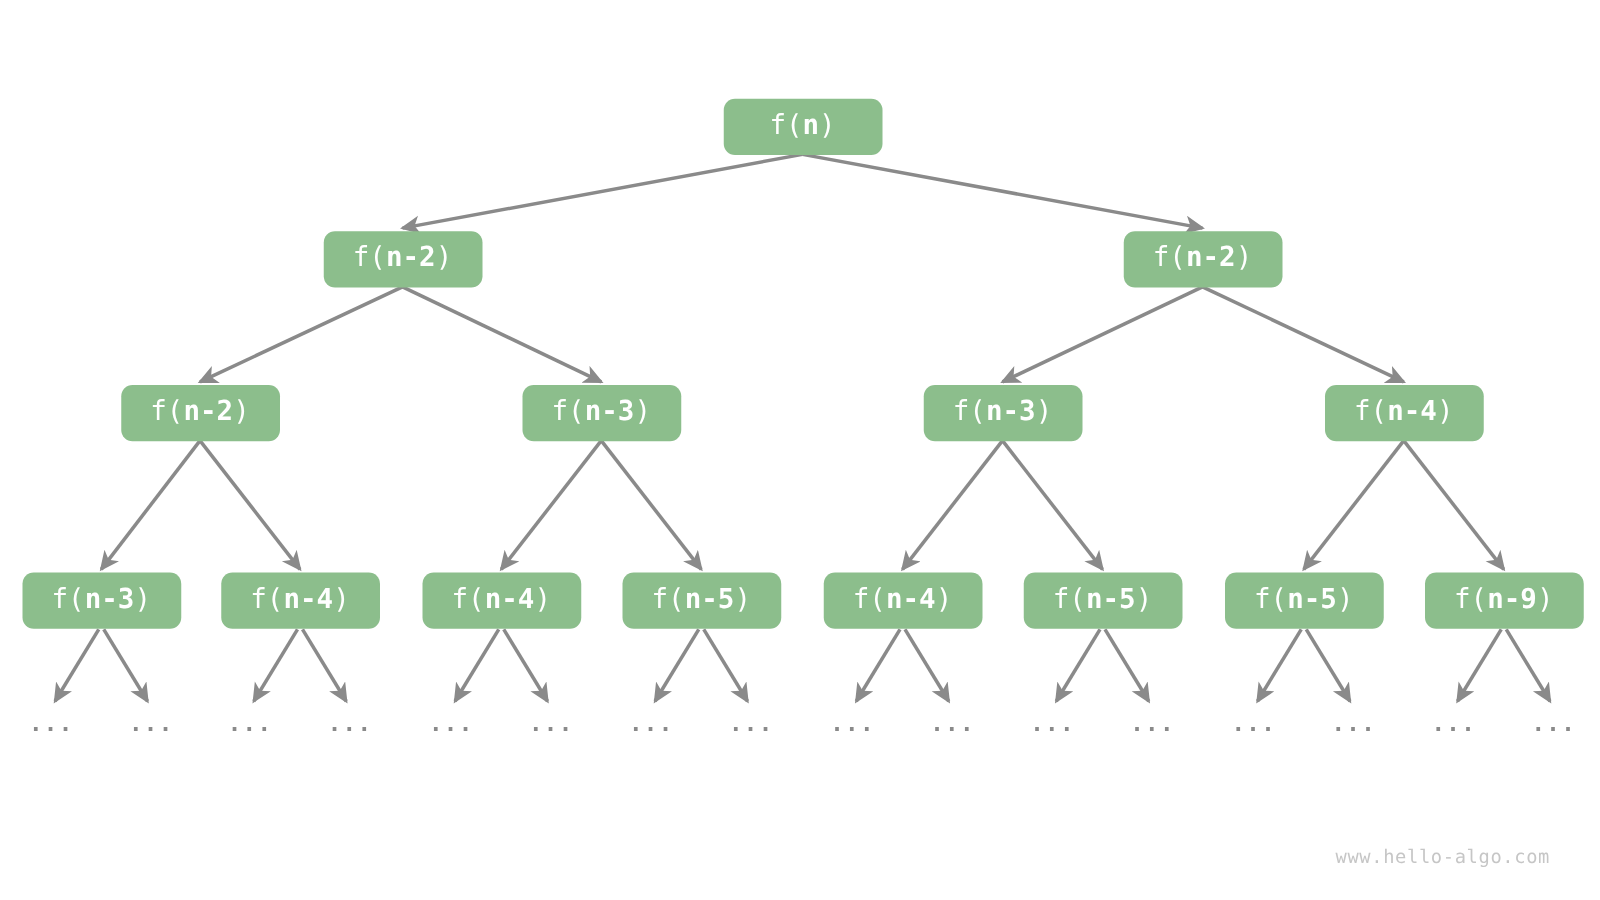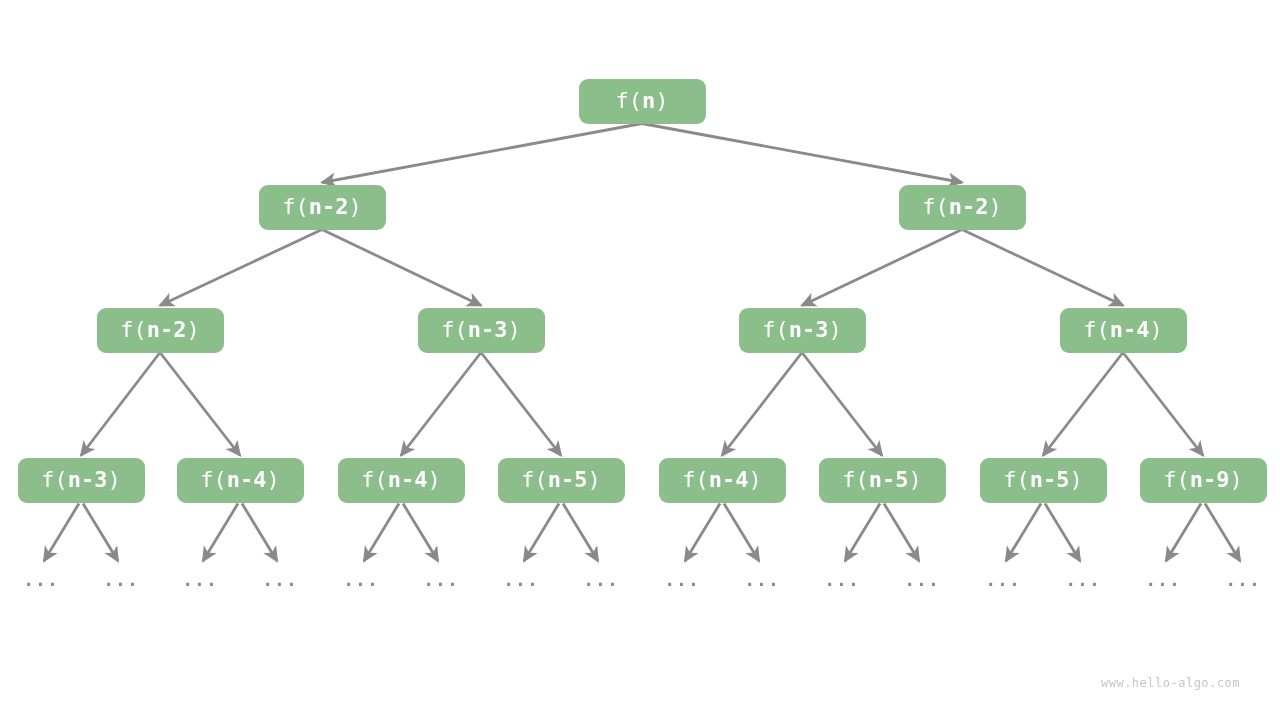--- a/index.html
+++ b/index.html
@@ -41,21 +41,21 @@
     color: var(--dots, #8a8a8a);
     font-size: 18px;
     font-weight: bold;
     letter-spacing: 1px;
     line-height: 1;
   }
   .watermark {
     position: absolute;
     right: 40px; top: 676px;
     color: var(--wm, #c6c6c6);
-    font-size: 12px;
+    font-size: 15px;
     letter-spacing: 0.5px;
   }
 </style>
 </head>
 <body>
 
 <div class="stage">
   <svg id="edges" width="1280" height="720" viewBox="0 0 1280 720" xmlns="http://www.w3.org/2000/svg">
     <defs>
       <marker id="arrowhead" markerUnits="userSpaceOnUse" markerWidth="18" markerHeight="16" refX="14" refY="7.5" orient="auto">

